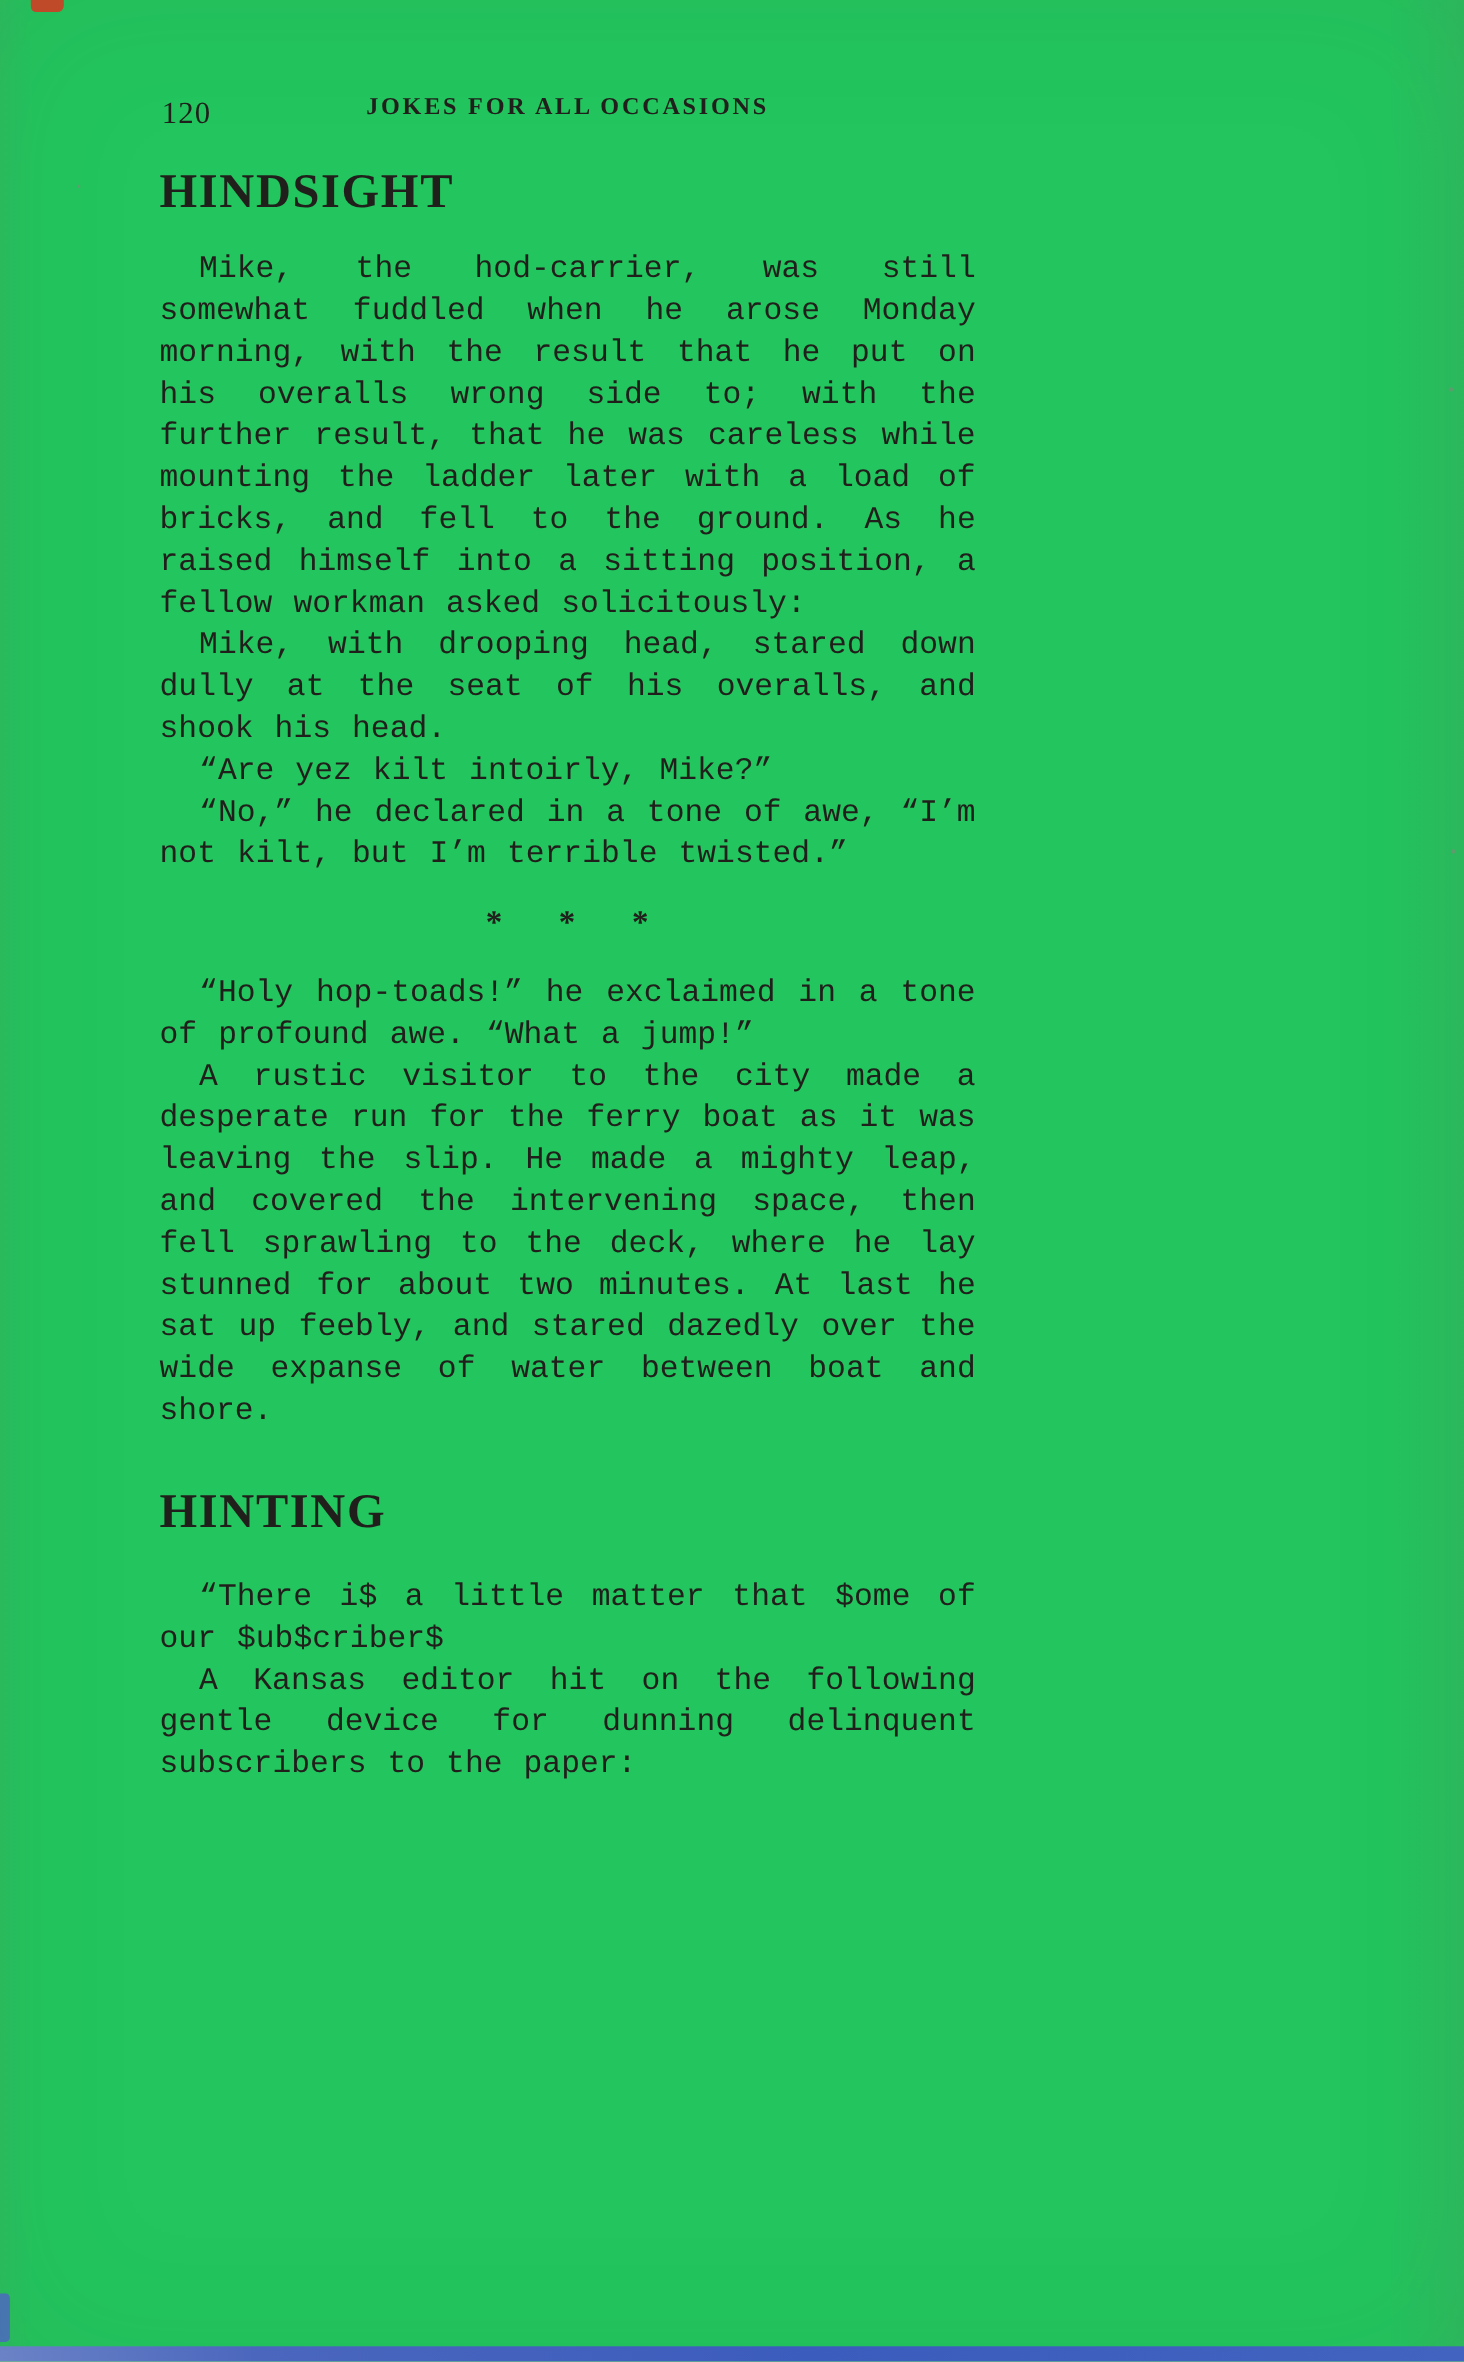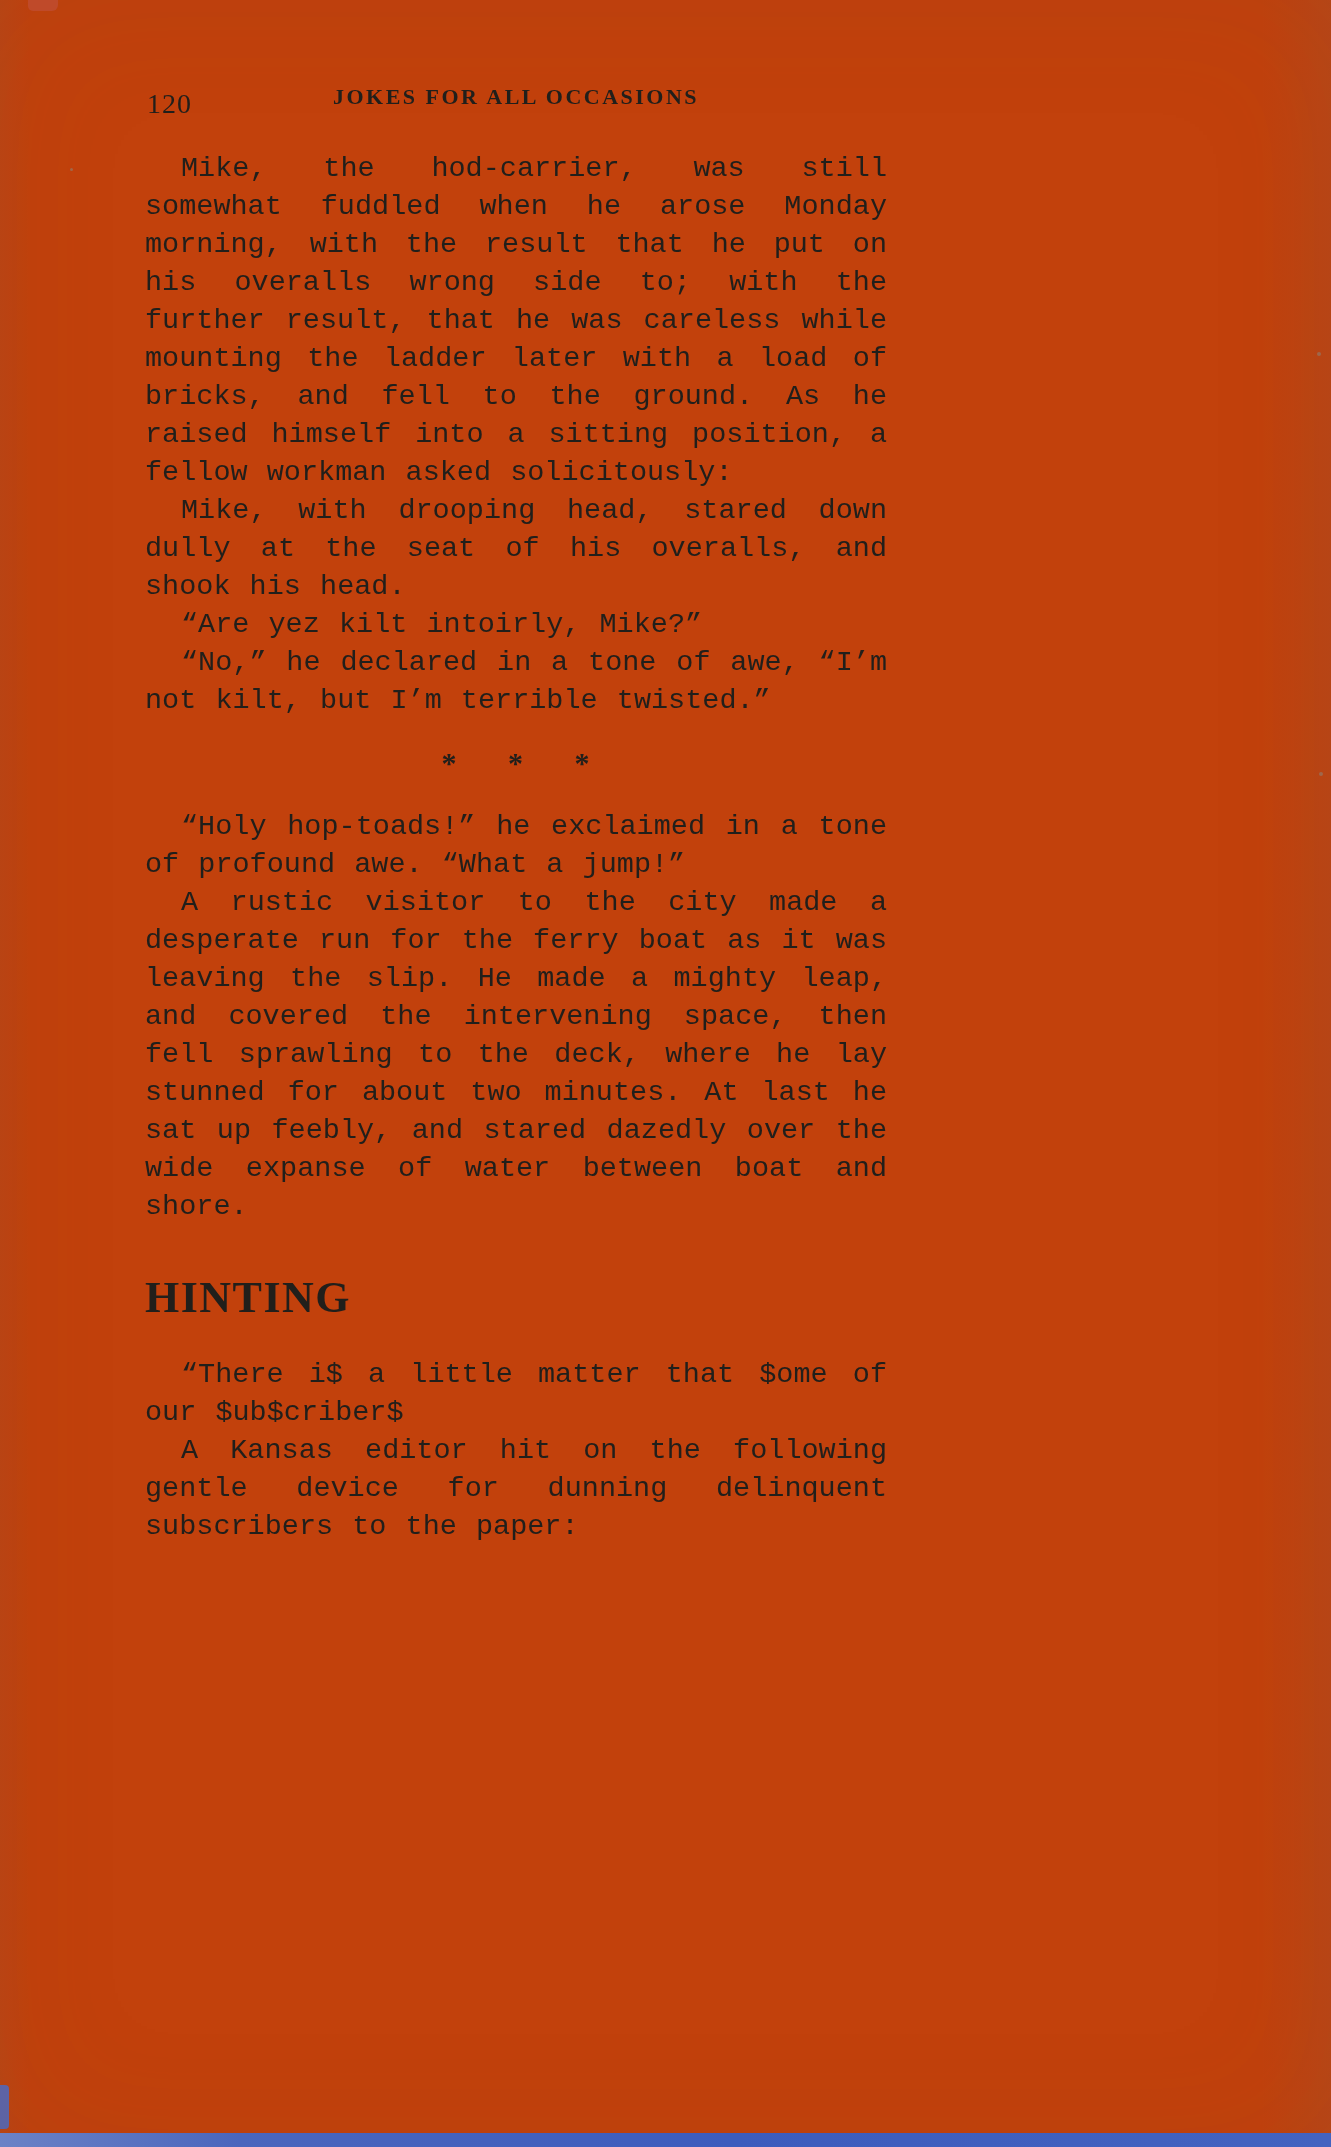--- a/index.html
+++ b/index.html
@@ -4,21 +4,21 @@
 <style>
   html, body {
     margin: 0;
     padding: 0;
     background: #d8d5ce;
   }
   .page {
     position: relative;
     width: 1331px;
     height: 2147px;
-    background: #c2410c;
+    background: #22c55e;
     box-shadow: inset 0 0 140px rgba(90,80,60,0.08);
     overflow: hidden;
     font-family: "Liberation Serif", "DejaVu Serif", serif;
     color: #211f1b;
   }
   
   .edge-shade-right {
     position: absolute;
     top: 0; right: 0;
     width: 70px; height: 100%;
@@ -128,20 +128,21 @@
   <div class="artifact speck s2"></div>
   <div class="artifact speck s3"></div>
 
   <div class="content">
 
     <header class="page-header">
       <span class="page-number">120</span>
       <div class="running-title">JOKES FOR ALL OCCASIONS</div>
     </header>
 
+    <h1 class="section-heading">HINDSIGHT</h1>
 
     <p class="body-par">Mike, the hod-carrier, was still somewhat fuddled when he arose Monday morning, with the result that he put on his overalls wrong side to; with the further result, that he was careless while mounting the ladder later with a load of bricks, and fell to the ground.  As he raised himself into a sitting position, a fellow workman asked solicitously:</p>
     <p class="body-par">Mike, with drooping head, stared down dully at the seat of his overalls, and shook his head.</p>
     <p class="body-par">“Are yez kilt intoirly, Mike?”</p>
     <p class="body-par">“No,” he declared in a tone of awe, “I’m not kilt, but I’m terrible twisted.”</p>
 
     <div class="separator">* * *</div>
 
     <p class="body-par">“Holy hop-toads!” he exclaimed in a tone of profound awe.  “What a jump!”</p>
     <p class="body-par">A rustic visitor to the city made a desperate run for the ferry boat as it was leaving the slip.  He made a mighty leap, and covered the intervening space, then fell sprawling to the deck, where he lay stunned for about two minutes.  At last he sat up feebly, and stared dazedly over the wide expanse of water between boat and shore.</p>

